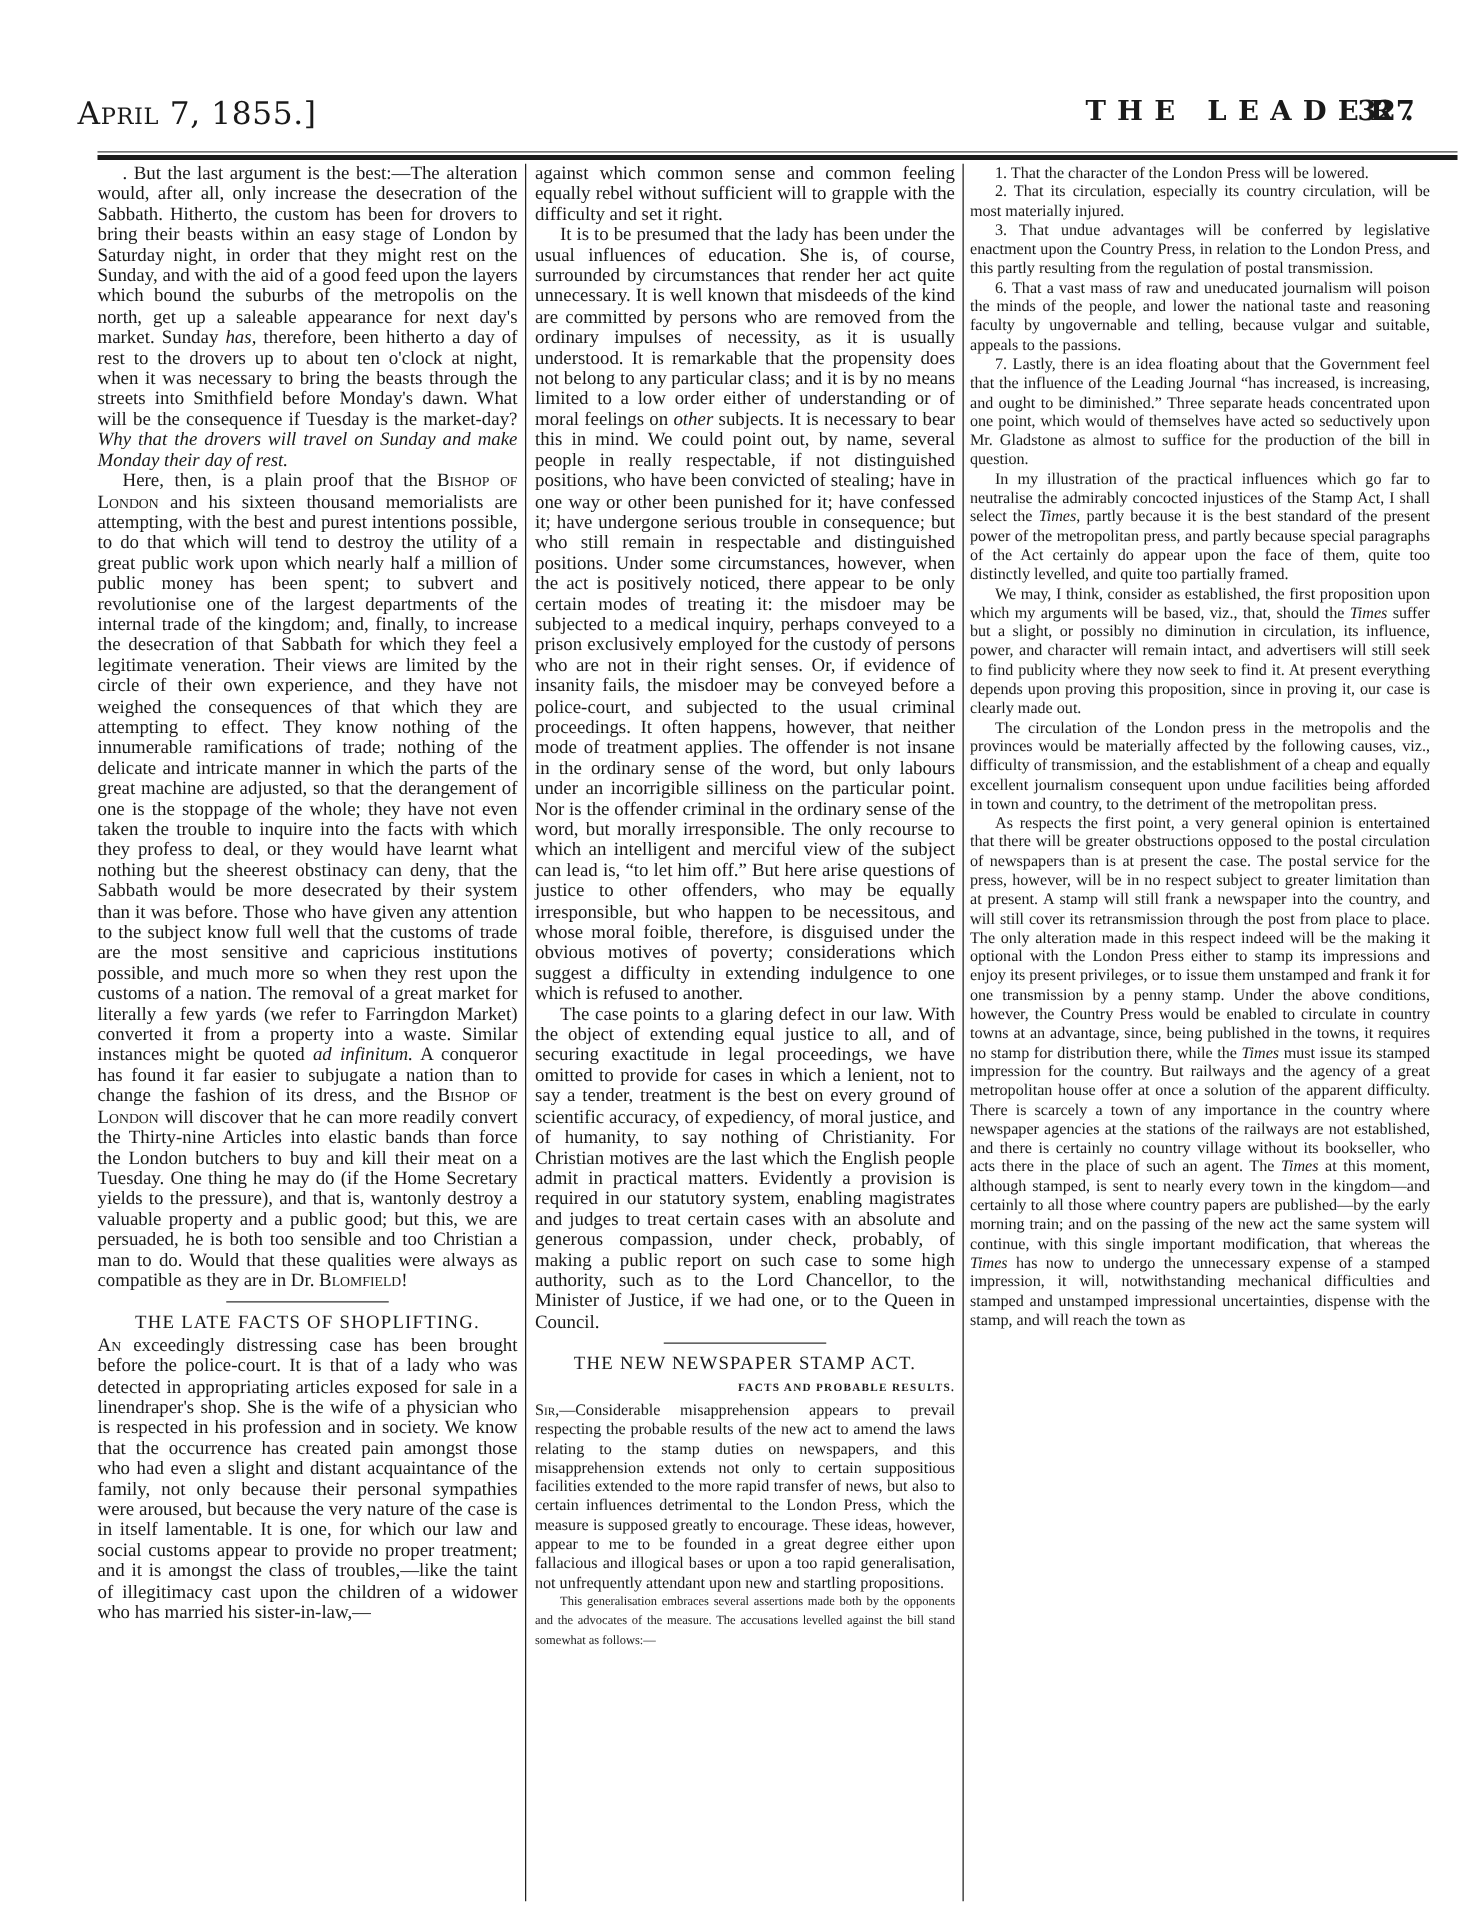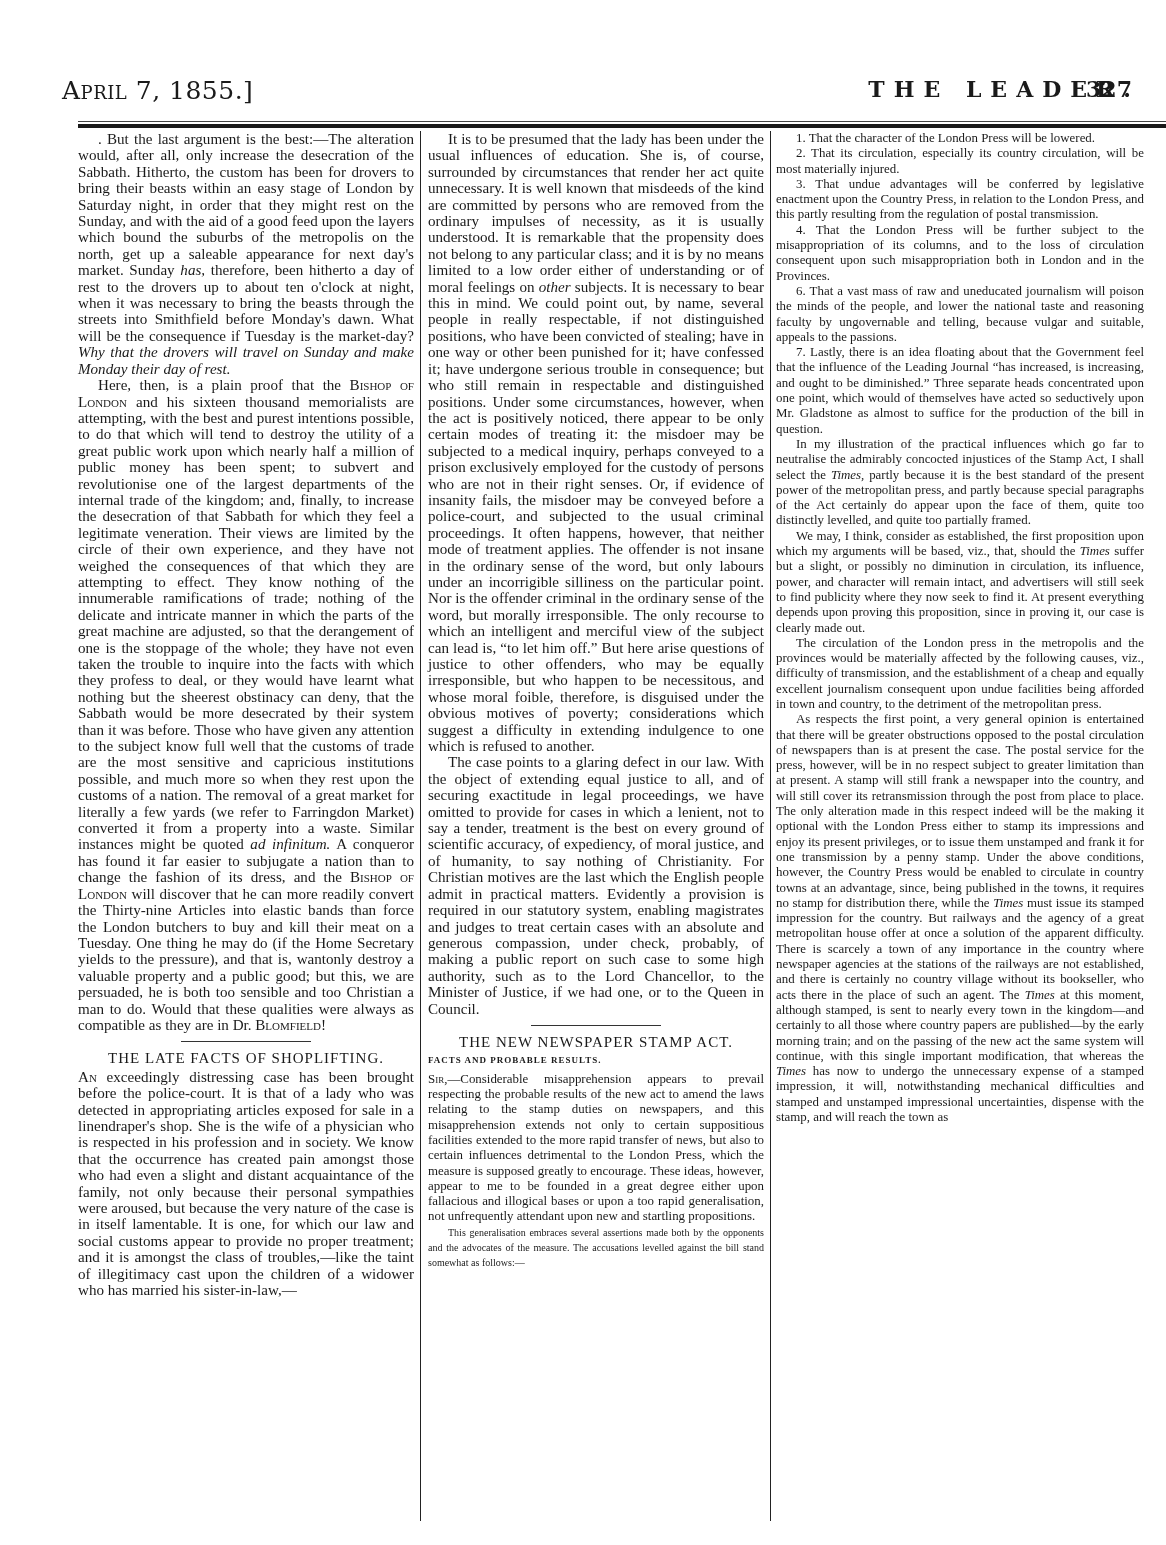--- a/index.html
+++ b/index.html
@@ -14,21 +14,21 @@
   .col { position:absolute; top:131px; font-family:"Liberation Serif", serif; text-align:justify; }
   .col p { margin:0; text-indent:0; }
   .col .ind { text-indent:20px; }
   #col1 { left:78px; width:336px; font-size:15.1px; line-height:16.4px; }
   #col2 { left:428px; width:336px; font-size:15.1px; line-height:16.4px; }
   #col3 { left:776px; width:368px; font-size:12.9px; line-height:15.3px; }
   .vline { position:absolute; width:1px; background:#222; }
   .sc { font-variant:small-caps; }
   .it { font-style:italic; }
   .heading { text-align:center; font-size:15px; letter-spacing:1px; margin:8px 0 2px 0; }
-  .subhead { text-align:left; font-size:9px; letter-spacing:1px; font-weight:bold; margin:0 0 3px 0; }
+  .subhead { text-align:right; font-size:9px; letter-spacing:1px; font-weight:bold; margin:0 0 3px 0; }
   .sep { width:130px; height:1px; background:#333; margin:8px auto 6px auto; }
 </style>
 </head>
 <body>
 
 <div class="masthead">
   <span class="mh-date">April 7, 1855.]</span>
   <span class="mh-title">THE LEADER.</span>
   <span class="mh-page">327</span>
 </div>
@@ -40,33 +40,33 @@
 
 <div id="col1" class="col">
   <p class="ind"><span>. But the last argument is the best:—The alteration would, after all, only increase the desecration of the Sabbath. Hitherto, the custom has been for drovers to bring their beasts within an easy stage of London by Saturday night, in order that they might rest on the Sunday, and with the aid of a good feed upon the layers which bound the suburbs of the metropolis on the north, get up a saleable appearance for next day's market. Sunday </span><span class="it">has,</span><span> therefore, been hitherto a day of rest to the drovers up to about ten o'clock at night, when it was necessary to bring the beasts through the streets into Smithfield before Monday's dawn. What will be the consequence if Tuesday is the market-day? </span><span class="it">Why that the drovers will travel on Sunday and make Monday their day of rest.</span></p>
   <p class="ind"><span>Here, then, is a plain proof that the </span><span class="sc">Bishop of London</span><span> and his sixteen thousand memorialists are attempting, with the best and purest intentions possible, to do that which will tend to destroy the utility of a great public work upon which nearly half a million of public money has been spent; to subvert and revolutionise one of the largest departments of the internal trade of the kingdom; and, finally, to increase the desecration of that Sabbath for which they feel a legitimate veneration. Their views are limited by the circle of their own experience, and they have not weighed the consequences of that which they are attempting to effect. They know nothing of the innumerable ramifications of trade; nothing of the delicate and intricate manner in which the parts of the great machine are adjusted, so that the derangement of one is the stoppage of the whole; they have not even taken the trouble to inquire into the facts with which they profess to deal, or they would have learnt what nothing but the sheerest obstinacy can deny, that the Sabbath would be more desecrated by their system than it was before. Those who have given any attention to the subject know full well that the customs of trade are the most sensitive and capricious institutions possible, and much more so when they rest upon the customs of a nation. The removal of a great market for literally a few yards (we refer to Farringdon Market) converted it from a property into a waste. Similar instances might be quoted </span><span class="it">ad infinitum.</span><span> A conqueror has found it far easier to subjugate a nation than to change the fashion of its dress, and the </span><span class="sc">Bishop of London</span><span> will discover that he can more readily convert the Thirty-nine Articles into elastic bands than force the London butchers to buy and kill their meat on a Tuesday. One thing he may do (if the Home Secretary yields to the pressure), and that is, wantonly destroy a valuable property and a public good; but this, we are persuaded, he is both too sensible and too Christian a man to do. Would that these qualities were always as compatible as they are in Dr. </span><span class="sc">Blomfield</span><span>!</span></p>
   <div class="sep"></div>
   <div class="heading">THE LATE FACTS OF SHOPLIFTING.</div>
   <p><span class="sc">An</span><span> exceedingly distressing case has been brought before the police-court. It is that of a lady who was detected in appropriating articles exposed for sale in a linendraper's shop. She is the wife of a physician who is respected in his profession and in society. We know that the occurrence has created pain amongst those who had even a slight and distant acquaintance of the family, not only because their personal sympathies were aroused, but because the very nature of the case is in itself lamentable. It is one, for which our law and social customs appear to provide no proper treatment; and it is amongst the class of troubles,—like the taint of illegitimacy cast upon the children of a widower who has married his sister-in-law,—</span></p>
 </div>
 
 <div id="col2" class="col">
+  <p><span>against which common sense and common feeling equally rebel without sufficient will to grapple with the difficulty and set it right.</span></p>
   <p class="ind"><span>It is to be presumed that the lady has been under the usual influences of education. She is, of course, surrounded by circumstances that render her act quite unnecessary. It is well known that misdeeds of the kind are committed by persons who are removed from the ordinary impulses of necessity, as it is usually understood. It is remarkable that the propensity does not belong to any particular class; and it is by no means limited to a low order either of understanding or of moral feelings on </span><span class="it">other</span><span> subjects. It is necessary to bear this in mind. We could point out, by name, several people in really respectable, if not distinguished positions, who have been convicted of stealing; have in one way or other been punished for it; have confessed it; have undergone serious trouble in consequence; but who still remain in respectable and distinguished positions. Under some circumstances, however, when the act is positively noticed, there appear to be only certain modes of treating it: the misdoer may be subjected to a medical inquiry, perhaps conveyed to a prison exclusively employed for the custody of persons who are not in their right senses. Or, if evidence of insanity fails, the misdoer may be conveyed before a police-court, and subjected to the usual criminal proceedings. It often happens, however, that neither mode of treatment applies. The offender is not insane in the ordinary sense of the word, but only labours under an incorrigible silliness on the particular point. Nor is the offender criminal in the ordinary sense of the word, but morally irresponsible. The only recourse to which an intelligent and merciful view of the subject can lead is, “to let him off.” But here arise questions of justice to other offenders, who may be equally irresponsible, but who happen to be necessitous, and whose moral foible, therefore, is disguised under the obvious motives of poverty; considerations which suggest a difficulty in extending indulgence to one which is refused to another.</span></p>
   <p class="ind"><span>The case points to a glaring defect in our law. With the object of extending equal justice to all, and of securing exactitude in legal proceedings, we have omitted to provide for cases in which a lenient, not to say a tender, treatment is the best on every ground of scientific accuracy, of expediency, of moral justice, and of humanity, to say nothing of Christianity. For Christian motives are the last which the English people admit in practical matters. Evidently a provision is required in our statutory system, enabling magistrates and judges to treat certain cases with an absolute and generous compassion, under check, probably, of making a public report on such case to some high authority, such as to the Lord Chancellor, to the Minister of Justice, if we had one, or to the Queen in Council.</span></p>
   <div class="sep"></div>
   <div class="heading">THE NEW NEWSPAPER STAMP ACT.</div>
   <div class="subhead">FACTS AND PROBABLE RESULTS.</div>
   <p style="font-size:12.9px; line-height:15.3px;"><span class="sc">Sir,</span><span>—Considerable misapprehension appears to prevail respecting the probable results of the new act to amend the laws relating to the stamp duties on newspapers, and this misapprehension extends not only to certain suppositious facilities extended to the more rapid transfer of news, but also to certain influences detrimental to the London Press, which the measure is supposed greatly to encourage. These ideas, however, appear to me to be founded in a great degree either upon fallacious and illogical bases or upon a too rapid generalisation, not unfrequently attendant upon new and startling propositions.</span></p>
   <p class="ind" style="font-size:10px; line-height:15.3px;"><span>This generalisation embraces several assertions made both by the opponents and the advocates of the measure. The accusations levelled against the bill stand somewhat as follows:—</span></p>
 </div>
 
 <div id="col3" class="col">
   <p class="ind">1. That the character of the London Press will be lowered.</p>
   <p class="ind">2. That its circulation, especially its country circulation, will be most materially injured.</p>
   <p class="ind">3. That undue advantages will be conferred by legislative enactment upon the Country Press, in relation to the London Press, and this partly resulting from the regulation of postal transmission.</p>
-  <p class="ind">4. That the London Press will be further subject to the misappropriation of its columns, and to the loss of circulation consequent upon such misappropriation both in London and in the Provinces.</p>
   <p class="ind">6. That a vast mass of raw and uneducated journalism will poison the minds of the people, and lower the national taste and reasoning faculty by ungovernable and telling, because vulgar and suitable, appeals to the passions.</p>
   <p class="ind">7. Lastly, there is an idea floating about that the Government feel that the influence of the Leading Journal “has increased, is increasing, and ought to be diminished.” Three separate heads concentrated upon one point, which would of themselves have acted so seductively upon Mr. Gladstone as almost to suffice for the production of the bill in question.</p>
   <p class="ind"><span>In my illustration of the practical influences which go far to neutralise the admirably concocted injustices of the Stamp Act, I shall select the </span><span class="it">Times,</span><span> partly because it is the best standard of the present power of the metropolitan press, and partly because special paragraphs of the Act certainly do appear upon the face of them, quite too distinctly levelled, and quite too partially framed.</span></p>
   <p class="ind"><span>We may, I think, consider as established, the first proposition upon which my arguments will be based, viz., that, should the </span><span class="it">Times</span><span> suffer but a slight, or possibly no diminution in circulation, its influence, power, and character will remain intact, and advertisers will still seek to find publicity where they now seek to find it. At present everything depends upon proving this proposition, since in proving it, our case is clearly made out.</span></p>
   <p class="ind">The circulation of the London press in the metropolis and the provinces would be materially affected by the following causes, viz., difficulty of transmission, and the establishment of a cheap and equally excellent journalism consequent upon undue facilities being afforded in town and country, to the detriment of the metropolitan press.</p>
   <p class="ind"><span>As respects the first point, a very general opinion is entertained that there will be greater obstructions opposed to the postal circulation of newspapers than is at present the case. The postal service for the press, however, will be in no respect subject to greater limitation than at present. A stamp will still frank a newspaper into the country, and will still cover its retransmission through the post from place to place. The only alteration made in this respect indeed will be the making it optional with the London Press either to stamp its impressions and enjoy its present privileges, or to issue them unstamped and frank it for one transmission by a penny stamp. Under the above conditions, however, the Country Press would be enabled to circulate in country towns at an advantage, since, being published in the towns, it requires no stamp for distribution there, while the </span><span class="it">Times</span><span> must issue its stamped impression for the country. But railways and the agency of a great metropolitan house offer at once a solution of the apparent difficulty. There is scarcely a town of any importance in the country where newspaper agencies at the stations of the railways are not established, and there is certainly no country village without its bookseller, who acts there in the place of such an agent. The </span><span class="it">Times</span><span> at this moment, although stamped, is sent to nearly every town in the kingdom—and certainly to all those where country papers are published—by the early morning train; and on the passing of the new act the same system will continue, with this single important modification, that whereas the </span><span class="it">Times</span><span> has now to undergo the unnecessary expense of a stamped impression, it will, notwithstanding mechanical difficulties and stamped and unstamped impressional uncertainties, dispense with the stamp, and will reach the town as</span></p>
 </div>
 
 </body></html>

